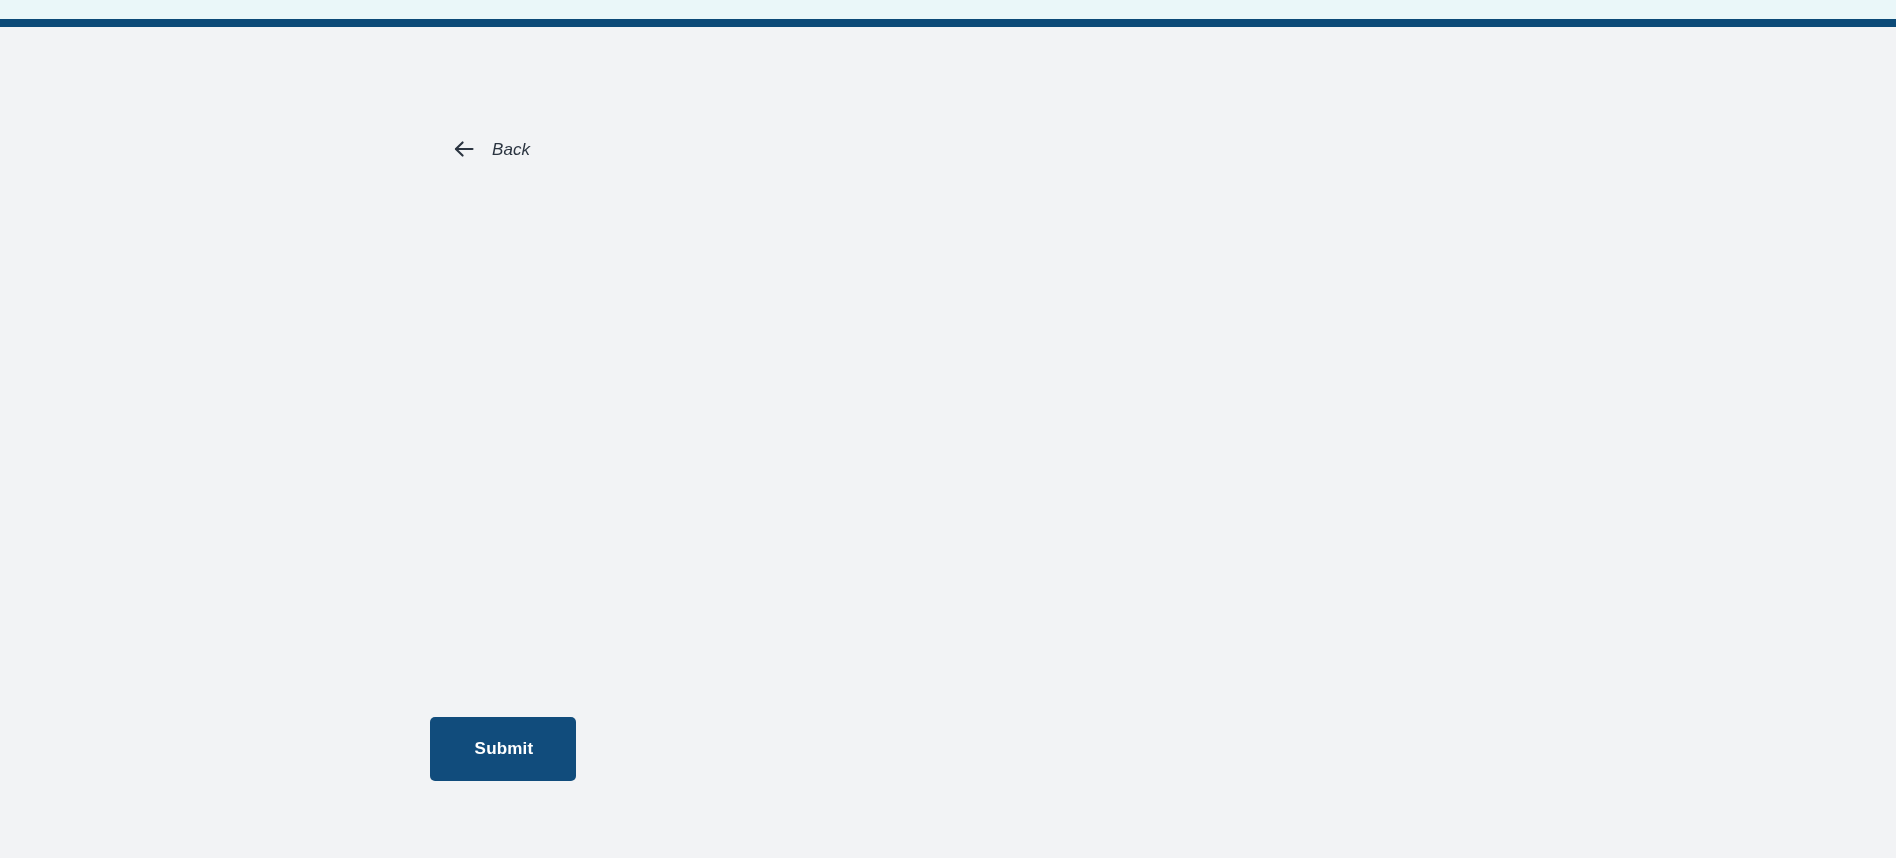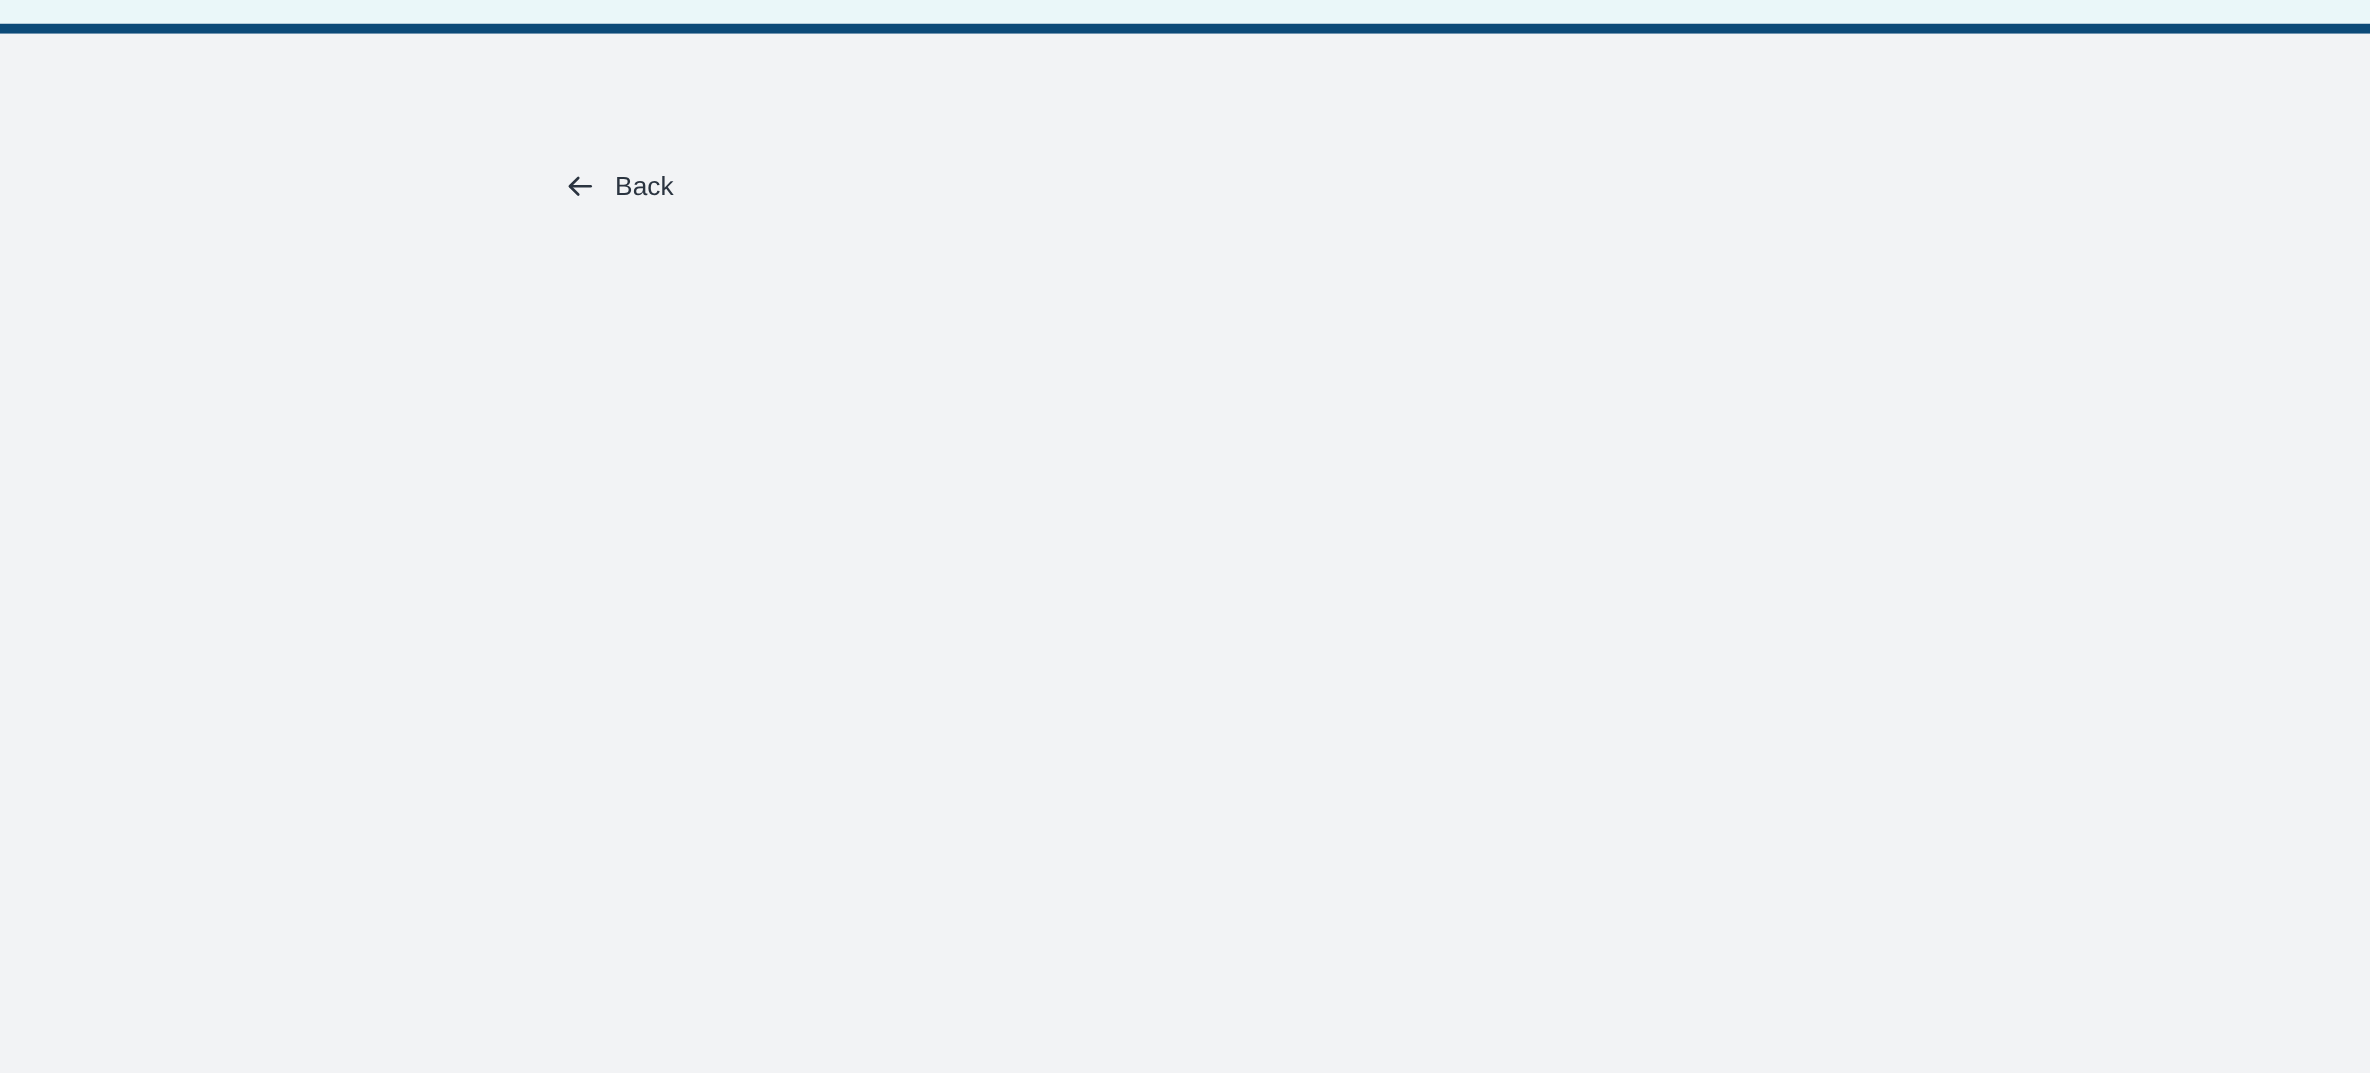--- a/index.html
+++ b/index.html
@@ -51,25 +51,26 @@
     cursor: pointer;
     user-select: none;
   }
   #back-arrow-icon {
     display: block;
     width: 24px;
     height: 24px;
     color: #2b3440;
   }
   #back-label {
-    font-size: 21px;
+    font-size: 17px;
     font-weight: 500;
     color: #2b3440;
     letter-spacing: 0.1px;
     line-height: 1;
+    font-style: italic;
   }
 
   
   #question-card {
     position: absolute;
     top: 188px;
     left: 430px;
     width: 1036px;
     height: 452px;
     background: #ffffff;
@@ -164,14 +165,15 @@
     <span id="back-arrow-icon">
       <svg viewBox="0 0 24 24" width="24" height="24" fill="none" stroke="currentColor" stroke-width="2.1" stroke-linecap="round" stroke-linejoin="round" aria-hidden="true">
         <line x1="20.5" y1="12" x2="4.3" y2="12"></line>
         <polyline points="10.6,5.4 3.9,12 10.6,18.6"></polyline>
       </svg>
     </span>
     <span id="back-label">Back</span>
   </div>
 
 
+  <button id="submit-button">Submit</button>
 
 </div>
 
 </body></html>

